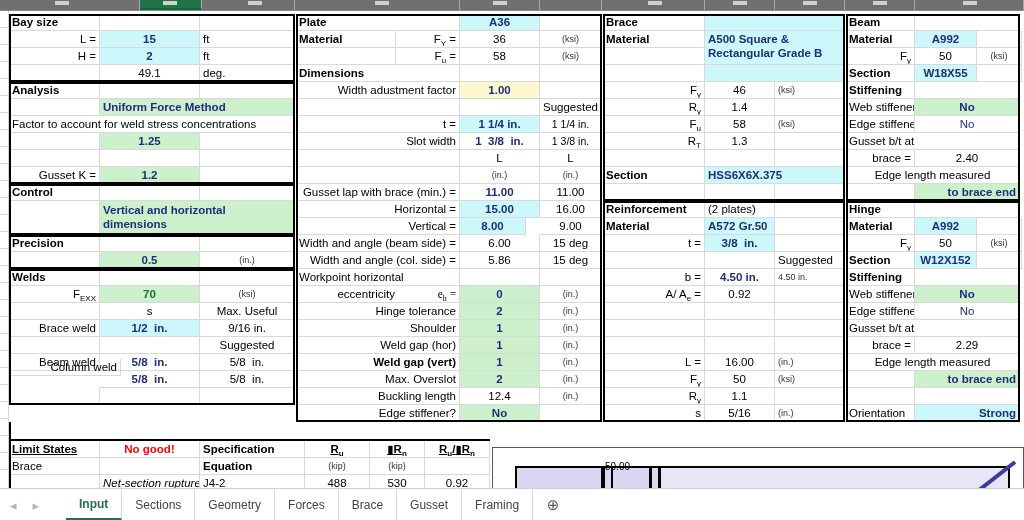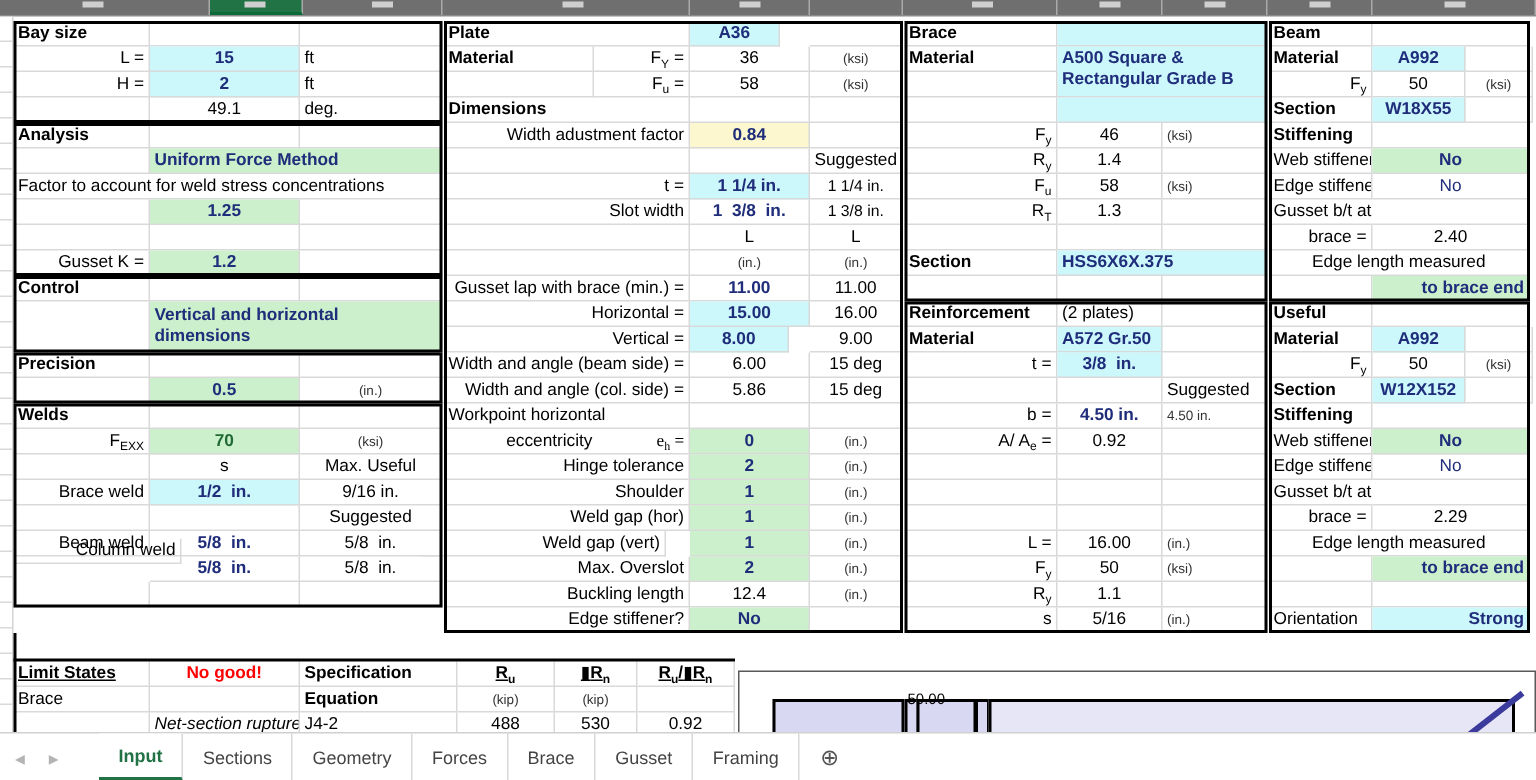--- a/index.html
+++ b/index.html
@@ -214,21 +214,21 @@
     </div>
     <div class="c ctr" style="left:200px;top:360px;width:95px;">
       <span>5/8</span>&nbsp;&nbsp;<span>in.</span>
     </div>
 
     <div class="c" style="left:9px;top:377px;width:91px;"></div>
     <div class="c" style="left:100px;top:377px;width:100px;"></div>
     <div class="c" style="left:200px;top:377px;width:95px;"></div>
 
     <div class="c lft b" style="left:296px;top:3px;width:164px;">Plate</div>
-    <div class="c ctr b navy cyan" style="left:460px;top:3px;width:60px;text-align:center;">A36</div>
+    <div class="c ctr b navy cyan" style="left:460px;top:3px;width:80px;text-align:center;">A36</div>
     <div class="c" style="left:540px;top:3px;width:62px;"></div>
 
     <div class="c lft b" style="left:296px;top:20px;width:100px;">Material</div>
     <div class="c rgt" style="left:396px;top:20px;width:64px;">
       <span>F</span><sub style="font-size:8px;">Y</sub> <span>=</span>
     </div>
     <div class="c ctr" style="left:460px;top:20px;width:80px;">36</div>
     <div class="c ctr sm" style="left:540px;top:20px;width:62px;">(ksi)</div>
 
     <div class="c" style="left:296px;top:37px;width:100px;"></div>
@@ -236,21 +236,21 @@
       <span>F</span><sub style="font-size:8px;">u</sub> <span>=</span>
     </div>
     <div class="c ctr" style="left:460px;top:37px;width:80px;">58</div>
     <div class="c ctr sm" style="left:540px;top:37px;width:62px;">(ksi)</div>
 
     <div class="c lft b" style="left:296px;top:54px;width:164px;">Dimensions</div>
     <div class="c" style="left:460px;top:54px;width:80px;"></div>
     <div class="c" style="left:540px;top:54px;width:62px;"></div>
 
     <div class="c rgt" style="left:296px;top:71px;width:164px;">Width adustment factor</div>
-    <div class="c ctr b navy yel" style="left:460px;top:71px;width:80px;">0.84</div>
+    <div class="c ctr b navy yel" style="left:460px;top:71px;width:80px;">1.00</div>
     <div class="c" style="left:540px;top:71px;width:62px;"></div>
 
     <div class="c" style="left:296px;top:88px;width:164px;"></div>
     <div class="c" style="left:460px;top:88px;width:80px;"></div>
     <div class="c ctr" style="left:540px;top:88px;width:62px;">Suggested</div>
 
     <div class="c rgt" style="left:296px;top:105px;width:164px;">t =</div>
     <div class="c ctr b navy cyan" style="left:460px;top:105px;width:80px;">1 1/4 in.</div>
     <div class="c ctr" style="left:540px;top:105px;width:62px;font-size:10.5px;">
       <span>1</span> <span>1/4</span>&nbsp;<span>in.</span>
@@ -308,21 +308,21 @@
     <div class="c ctr sm" style="left:540px;top:292px;width:62px;">(in.)</div>
 
     <div class="c rgt" style="left:296px;top:309px;width:164px;">Shoulder</div>
     <div class="c ctr b navy grn" style="left:460px;top:309px;width:80px;">1</div>
     <div class="c ctr sm" style="left:540px;top:309px;width:62px;">(in.)</div>
 
     <div class="c rgt" style="left:296px;top:326px;width:164px;">Weld gap (hor)</div>
     <div class="c ctr b navy grn" style="left:460px;top:326px;width:80px;">1</div>
     <div class="c ctr sm" style="left:540px;top:326px;width:62px;">(in.)</div>
 
-    <div class="c rgt" style="left:280px;top:343px;width:164px;">Weld gap (vert)</div>
+    <div class="c rgt" style="left:296px;top:343px;width:164px;font-weight:bold;">Weld gap (vert)</div>
     <div class="c ctr b navy grn" style="left:460px;top:343px;width:80px;">1</div>
     <div class="c ctr sm" style="left:540px;top:343px;width:62px;">(in.)</div>
 
     <div class="c rgt" style="left:296px;top:360px;width:164px;">Max. Overslot</div>
     <div class="c ctr b navy grn" style="left:460px;top:360px;width:80px;">2</div>
     <div class="c ctr sm" style="left:540px;top:360px;width:62px;">(in.)</div>
 
     <div class="c rgt" style="left:296px;top:377px;width:164px;">Buckling length</div>
     <div class="c ctr" style="left:460px;top:377px;width:80px;">12.4</div>
     <div class="c ctr sm" style="left:540px;top:377px;width:62px;">(in.)</div>
@@ -464,21 +464,21 @@
     <div class="c" style="left:915px;top:122px;width:105px;"></div>
 
     <div class="c rgt" style="left:846px;top:139px;width:69px;">brace =</div>
     <div class="c ctr" style="left:915px;top:139px;width:105px;">2.40</div>
 
     <div class="c ctr" style="left:846px;top:156px;width:174px;">Edge length measured</div>
 
     <div class="c" style="left:846px;top:173px;width:69px;"></div>
     <div class="c rgt b navy grn" style="left:915px;top:173px;width:105px;">to brace end</div>
 
-    <div class="c lft b" style="left:846px;top:190px;width:69px;">Useful</div>
+    <div class="c lft b" style="left:846px;top:190px;width:69px;">Hinge</div>
     <div class="c" style="left:915px;top:190px;width:105px;"></div>
 
     <div class="c lft b" style="left:846px;top:207px;width:69px;">Material</div>
     <div class="c ctr b navy cyan" style="left:915px;top:207px;width:62px;">A992</div>
     <div class="c" style="left:977px;top:207px;width:45px;"></div>
 
     <div class="c rgt" style="left:846px;top:224px;width:69px;">
       <span>F</span><sub style="font-size:8px;">y</sub>
     </div>
     <div class="c ctr" style="left:915px;top:224px;width:62px;">50</div>

